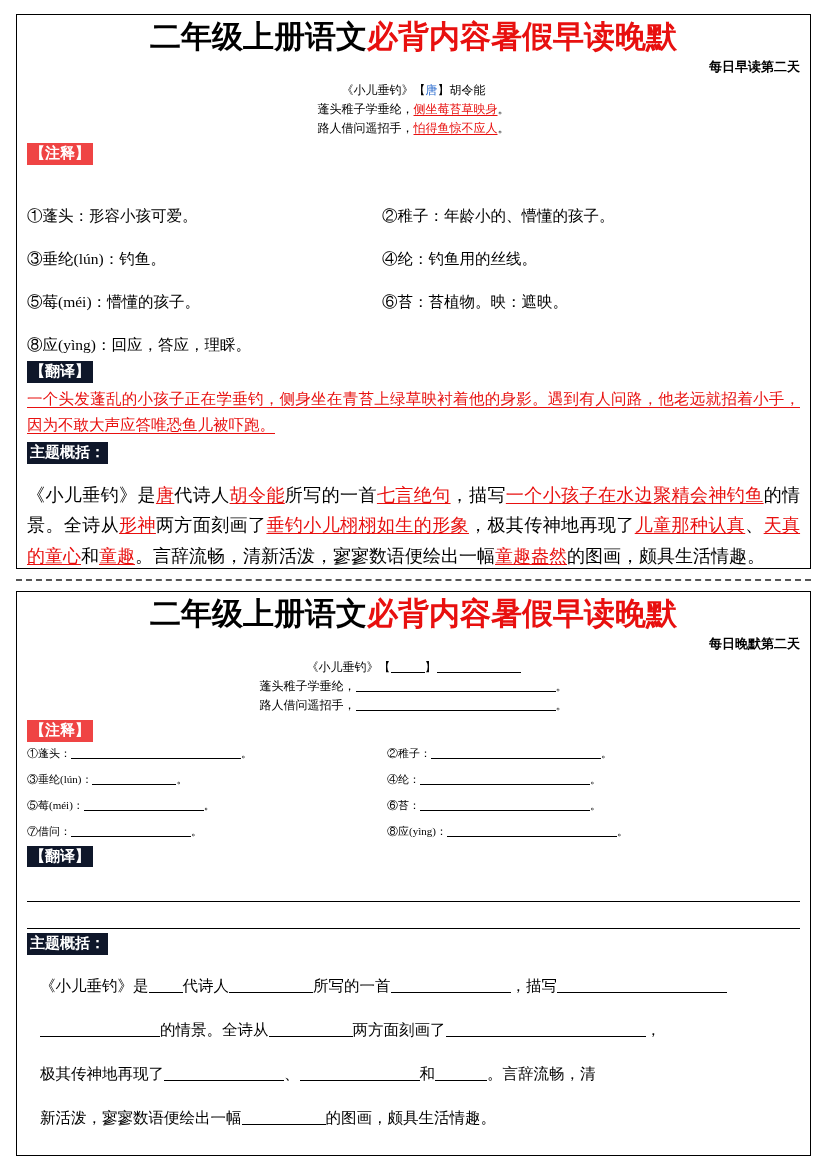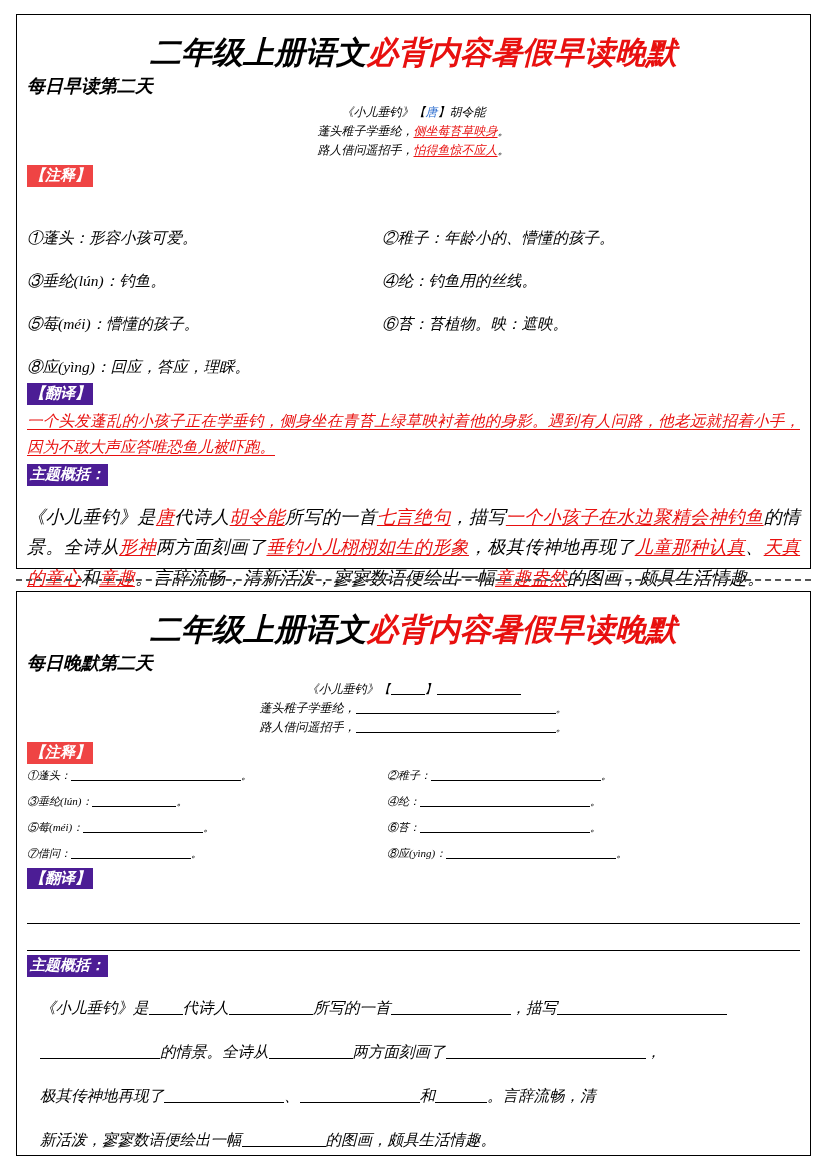--- a/index.html
+++ b/index.html
@@ -18,42 +18,41 @@
     height: 1169px;
     box-sizing: border-box;
     padding: 14px 16px 10px 16px;
     display: flex;
     flex-direction: column;
     gap: 10px;
   }
   .card {
     border: 1.5px solid #000;
     box-sizing: border-box;
-    padding: 18px 10px 8px 10px;
-    font-style: italic;
+    padding: 2px 10px 8px 10px;
   }
   .card-top { height: 555px; }
   .card-bottom { height: 565px; }
 
   
   .title {
     text-align: center;
     font-size: 31px;
     font-weight: bold;
     line-height: 1.18;
     letter-spacing: 0px;
     margin: 2px 0 2px 0;
     white-space: nowrap;
   }
   .title .blk { color: #000; }
   .title .red { color: #e8100f; }
 
   .subtitle {
-    text-align: left;
-    font-size: 18px;
+    text-align: right;
+    font-size: 13px;
     font-weight: bold;
     margin: 1px 0 5px 0;
   }
 
   .poem-line {
     text-align: center;
     font-size: 12px;
     line-height: 1.62;
     white-space: nowrap;
   }
@@ -62,21 +61,21 @@
   .u-red {
     color: #e8100f;
     text-decoration: underline;
     text-decoration-color: #e8100f;
     text-underline-offset: 2px;
   }
 
   
   .tag {
     display: inline-block;
-    background: #4c1d95;
+    background: #0f172a;
     color: #ffffff;
     font-size: 15px;
     font-weight: bold;
     padding: 1px 3px 2px 3px;
     line-height: 1.25;
     margin: 4px 0 2px 0;
   }
   .tag-notes { background: #ef4444; }
 
   

